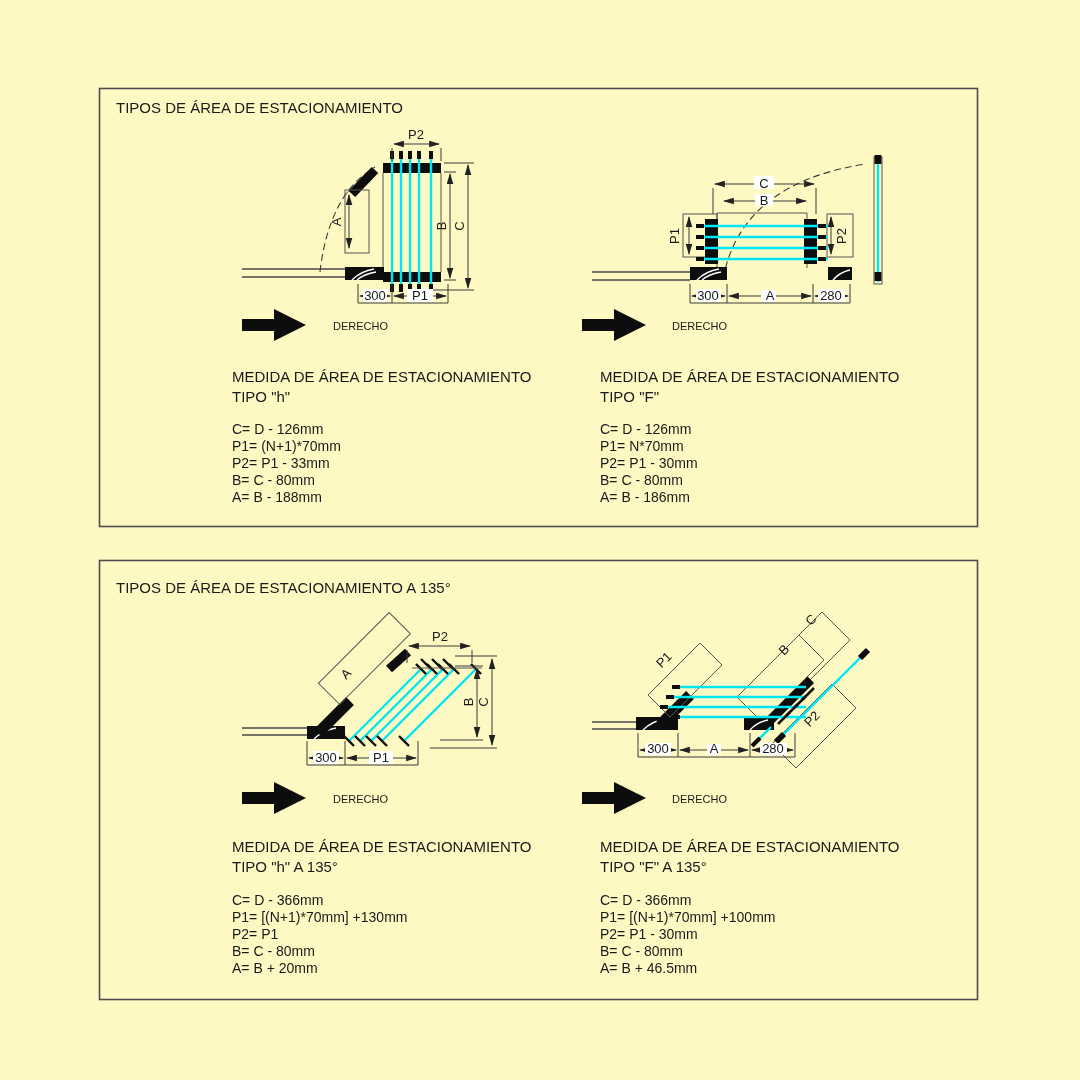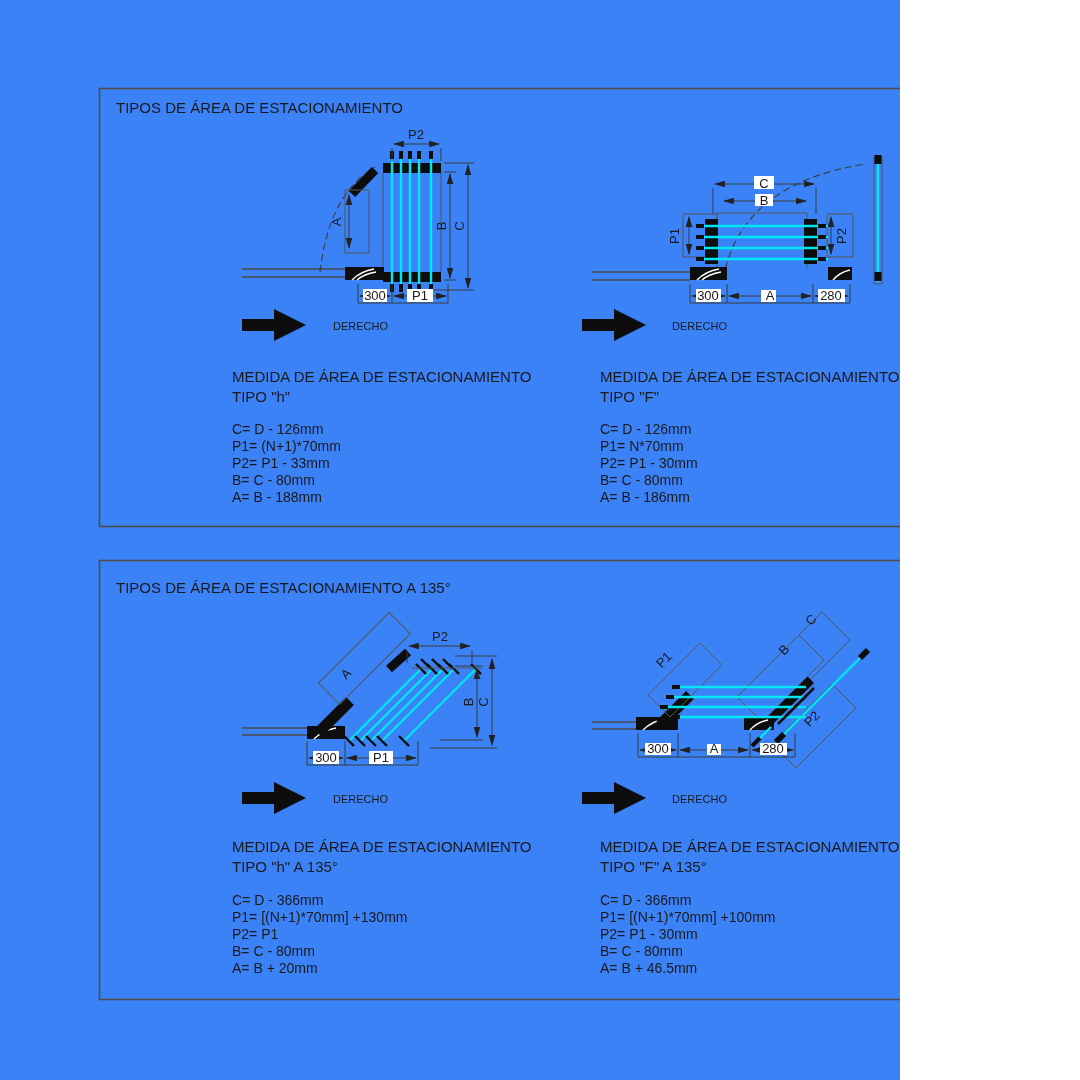--- a/index.html
+++ b/index.html
@@ -1,16 +1,16 @@
 <!DOCTYPE html>
 <html style="--cyan: #00e6f2; --ink: #1a1a1a; --line: #4a4a4a;"><head>
 <meta charset="utf-8">
 <style>
   html,body{margin:0;padding:0;background:#ffffff;}
-  #stage{position:relative;width:900px;height:1080px;background:#3b82f6;overflow:hidden;}
+  #stage{position:relative;width:1080px;height:1080px;background:#fef9c3;overflow:hidden;}
   svg{display:block;}
   .t15{font:15px "Liberation Sans", sans-serif; fill:var(--ink,#1a1a1a);}
   .t14{font:14px "Liberation Sans", sans-serif; fill:var(--ink,#1a1a1a);}
   .t13{font:13px "Liberation Sans", sans-serif; fill:var(--ink,#1a1a1a);}
   .t11{font:11px "Liberation Sans", sans-serif; fill:var(--ink,#1a1a1a);}
   .ln{stroke:var(--line,#4a4a4a);stroke-width:1.4;fill:none;}
   .thin{stroke:#555;stroke-width:1;fill:none;}
   .dim{stroke:#3a3a3a;stroke-width:1;fill:none;}
   .dash{stroke:#3a3a3a;stroke-width:1.1;fill:none;stroke-dasharray:7 4;}
   .blk{fill:#0d0d0d;stroke:none;}

